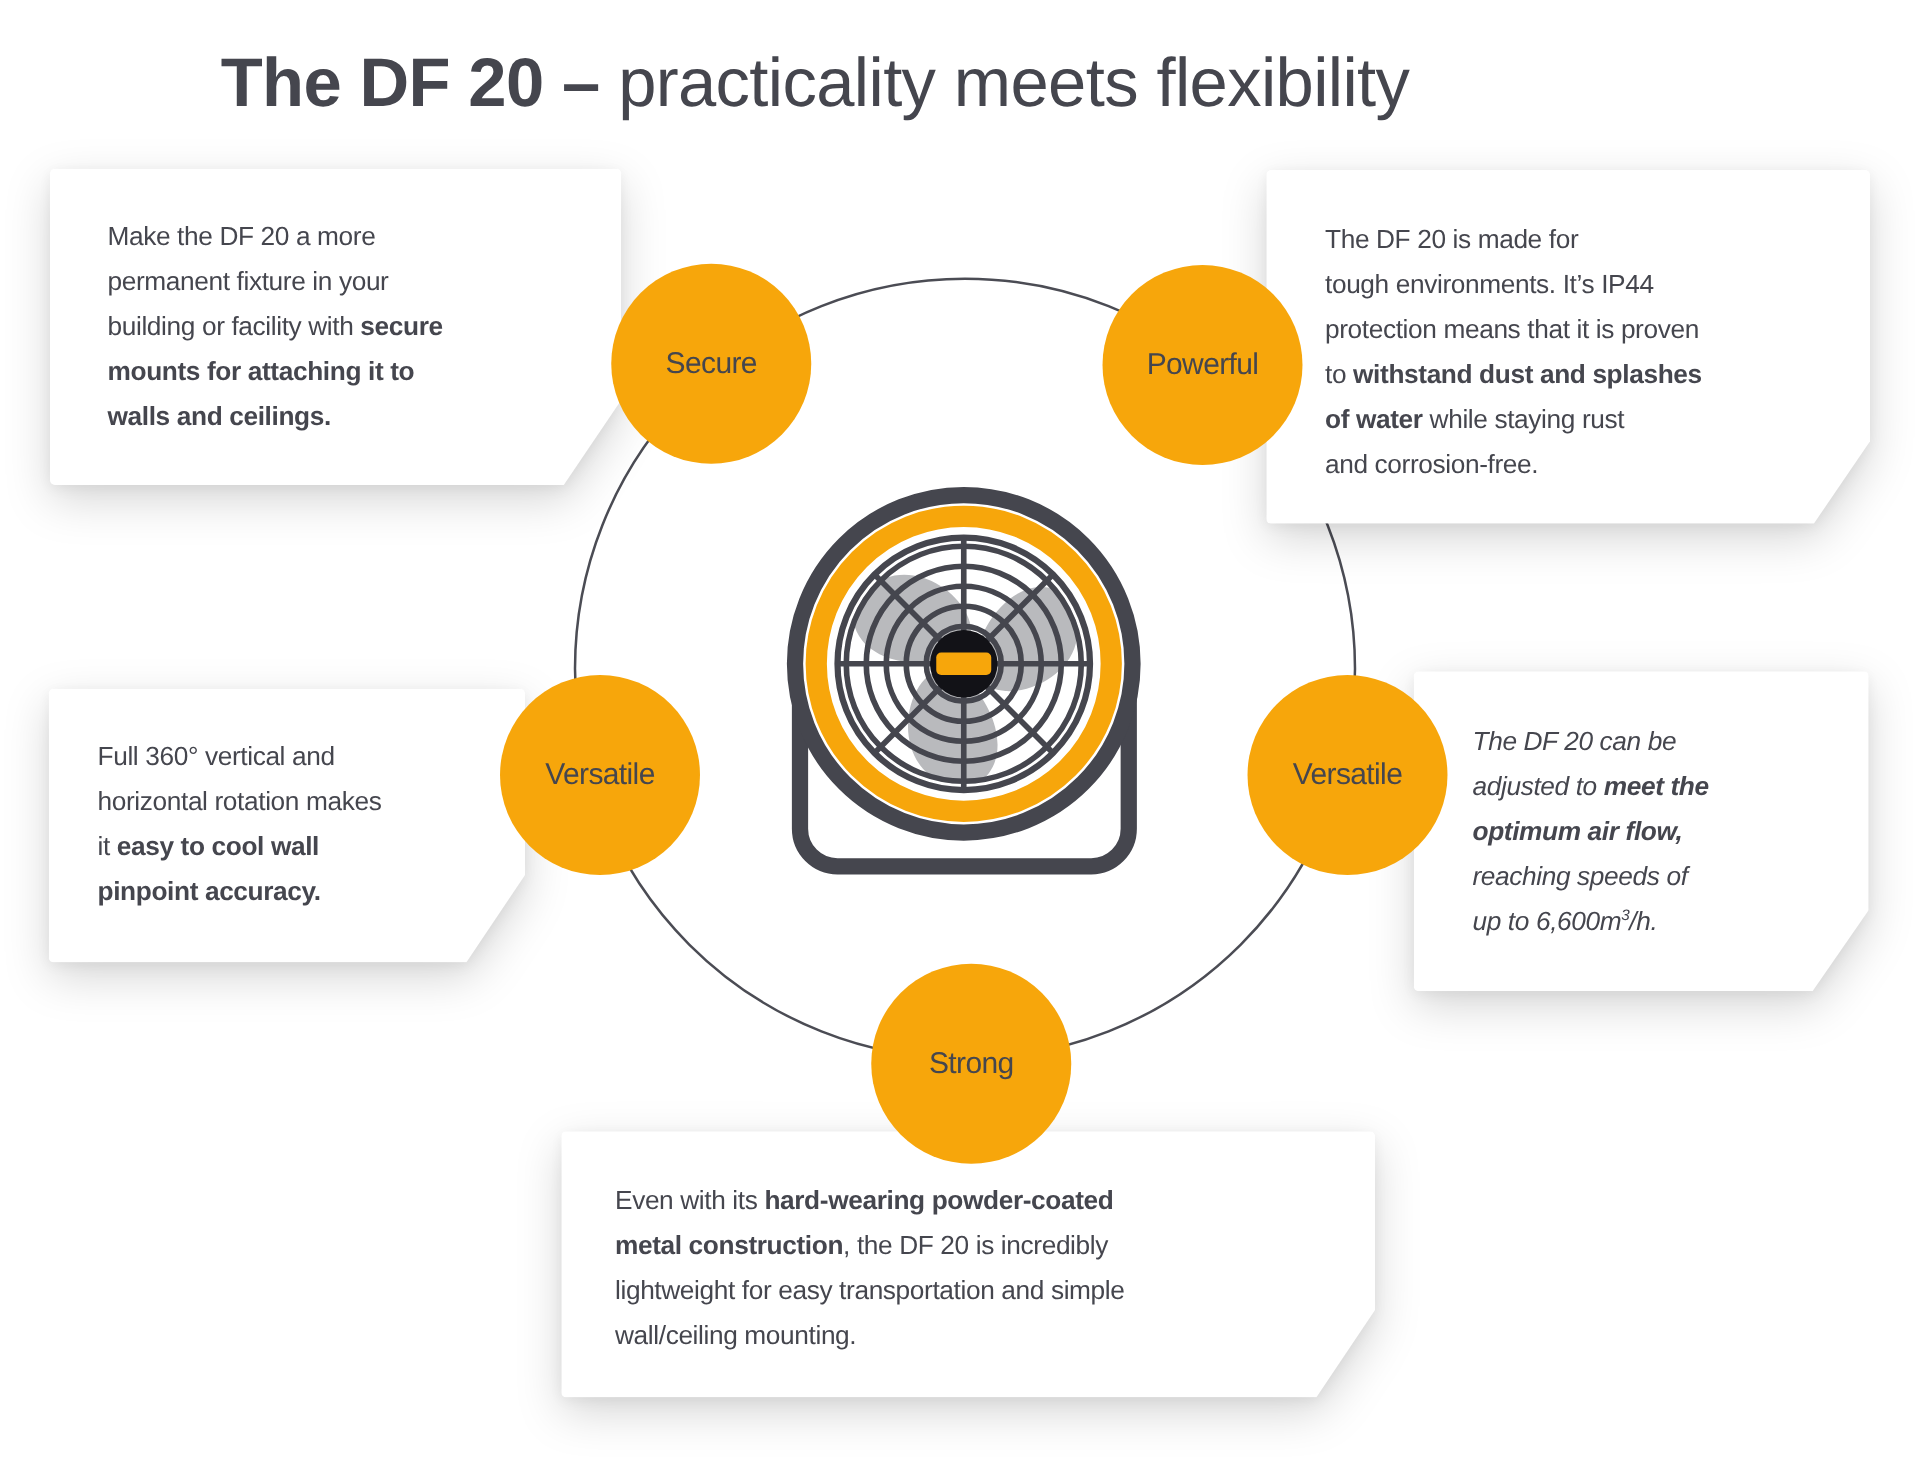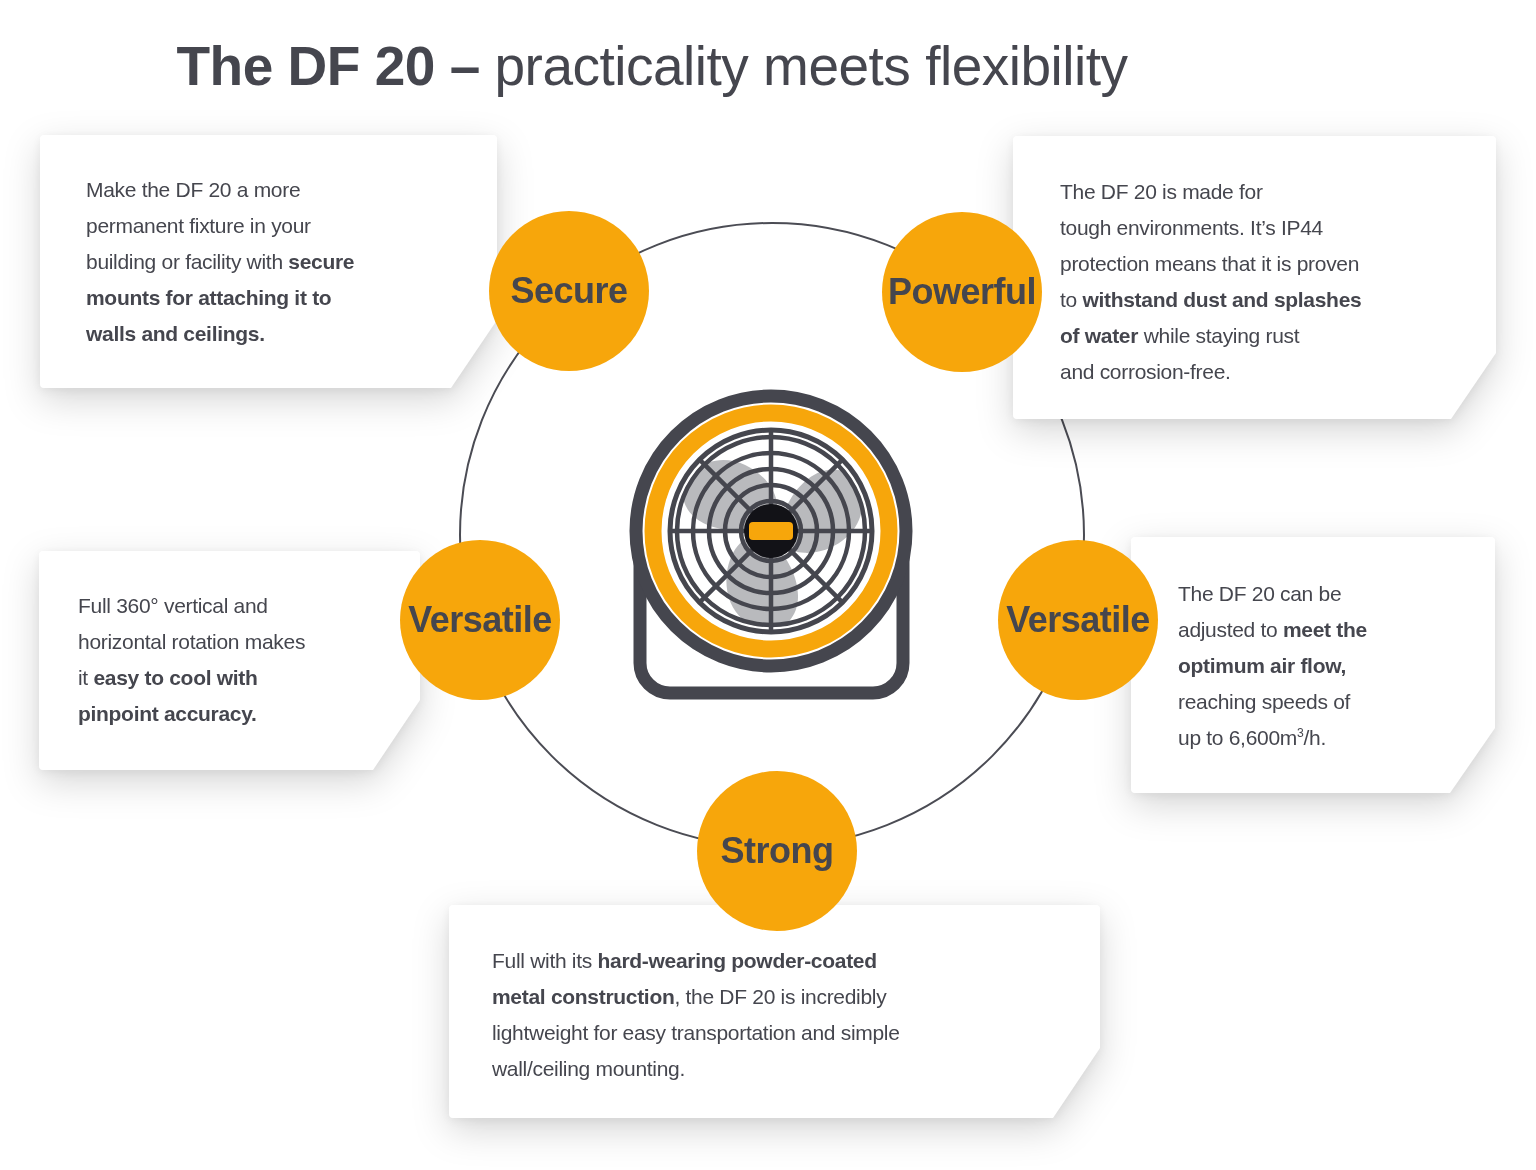--- a/index.html
+++ b/index.html
@@ -60,33 +60,33 @@
   .fbox-text .b{font-weight:700;}
   .fbox-text sup{font-size:0.58em;vertical-align:super;line-height:0;}
 
   .box-secure   {left:40px;  top:135px; width:457px; height:253px;}
   .box-secure   .fbox-inner{clip-path:polygon(0 0,457px 0,457px 185px,411px 253px,0 253px);padding:37px 20px 0 46px;}
   .box-reliable {left:1013px;top:136px; width:483px; height:283px;}
   .box-reliable .fbox-inner{clip-path:polygon(0 0,483px 0,483px 217px,438px 283px,0 283px);padding:38px 20px 0 47px;}
   .box-versatile{left:39px;  top:551px; width:381px; height:219px;}
   .box-versatile .fbox-inner{clip-path:polygon(0 0,381px 0,381px 149px,334px 219px,0 219px);padding:37px 10px 0 39px;}
   .box-powerful {left:1131px;top:537px; width:364px; height:256px;}
-  .box-powerful .fbox-inner{clip-path:polygon(0 0,364px 0,364px 191px,319px 256px,0 256px);padding:39px 10px 0 47px;}
+  .box-powerful .fbox-inner{clip-path:polygon(0 0,364px 0,364px 191px,319px 256px,0 256px);padding:39px 10px 0 47px;font-style:italic;}
   .box-strong   {left:449px; top:905px; width:651px; height:213px;}
   .box-strong   .fbox-inner{clip-path:polygon(0 0,651px 0,651px 143px,604px 213px,0 213px);padding:38px 20px 0 43px;}
 
   
   .badge{
     position:absolute;
     width:160px; height:160px;
     border-radius:50%;
     background:var(--accent);
     display:flex; align-items:center; justify-content:center;
-    font-weight:700;
-    font-size:36px;
+    font-weight:400;
+    font-size:24px;
     letter-spacing:-0.5px;
     color:var(--text);
     text-align:center;
   }
   .badge-secure   {left:489px; top:211px;}
   .badge-reliable {left:882px; top:212px;}
   .badge-versatile{left:400px; top:540px;}
   .badge-powerful {left:998px; top:540px;}
   .badge-strong   {left:697px; top:771px;}
 
@@ -169,38 +169,38 @@
 to </span><span class="b">withstand dust and splashes
 of water</span><span> while staying rust
 and corrosion-free.</span></p>
     </div>
 </div>
 
 <div class="fbox box-versatile">
   <div class="fbox-inner">
       <p class="fbox-text"><span>Full 360° vertical and
 horizontal rotation makes
-it </span><span class="b">easy to cool with
+it </span><span class="b">easy to cool wall
 pinpoint accuracy.</span></p>
     </div>
 </div>
 
 <div class="fbox box-powerful">
   <div class="fbox-inner">
       <p class="fbox-text"><span>The DF 20 can be
 adjusted to </span><span class="b">meet the
 optimum air flow,</span><span>
 reaching speeds of
 up to 6,600m</span><sup>3</sup><span>/h.</span></p>
     </div>
 </div>
 
 <div class="fbox box-strong">
   <div class="fbox-inner">
-      <p class="fbox-text"><span>Full with its </span><span class="b">hard-wearing powder-coated
+      <p class="fbox-text"><span>Even with its </span><span class="b">hard-wearing powder-coated
 metal construction</span><span>, the DF 20 is incredibly
 lightweight for easy transportation and simple
 wall/ceiling mounting.</span></p>
     </div>
 </div>
 
 <div class="badge badge-secure">Secure</div>
 <div class="badge badge-reliable">Powerful</div>
 <div class="badge badge-versatile">Versatile</div>
 <div class="badge badge-powerful">Versatile</div>

